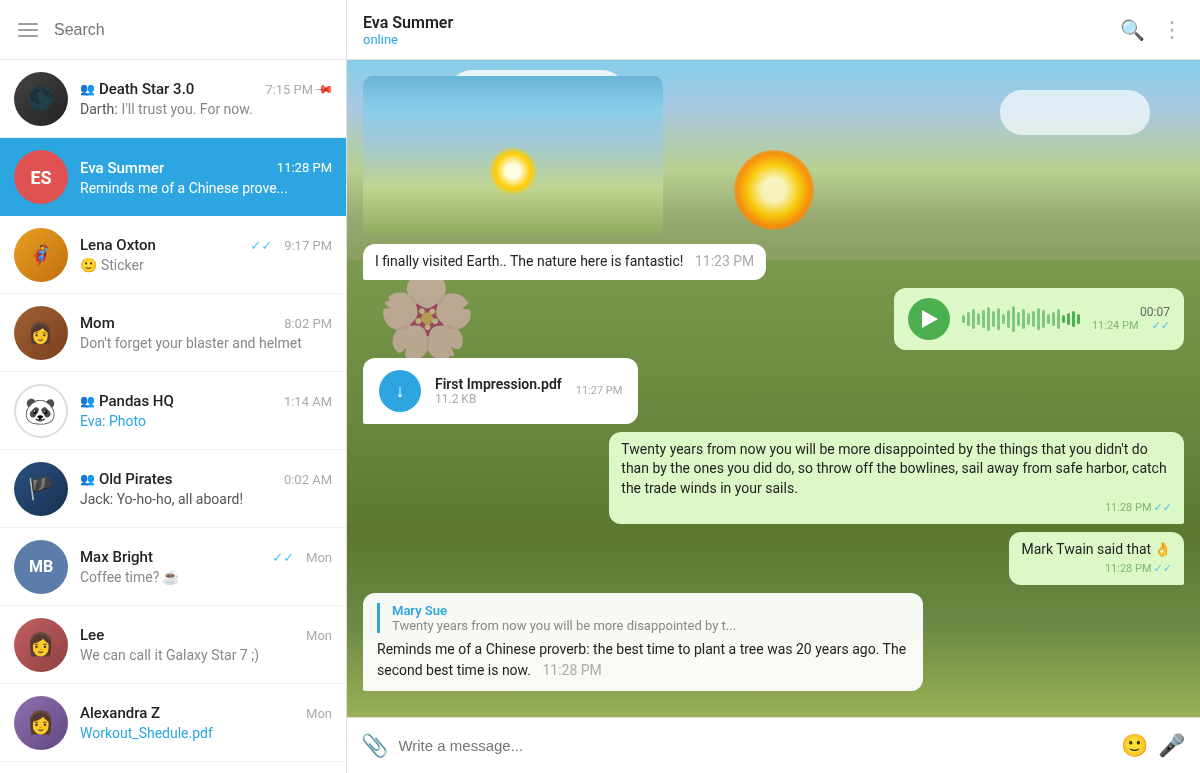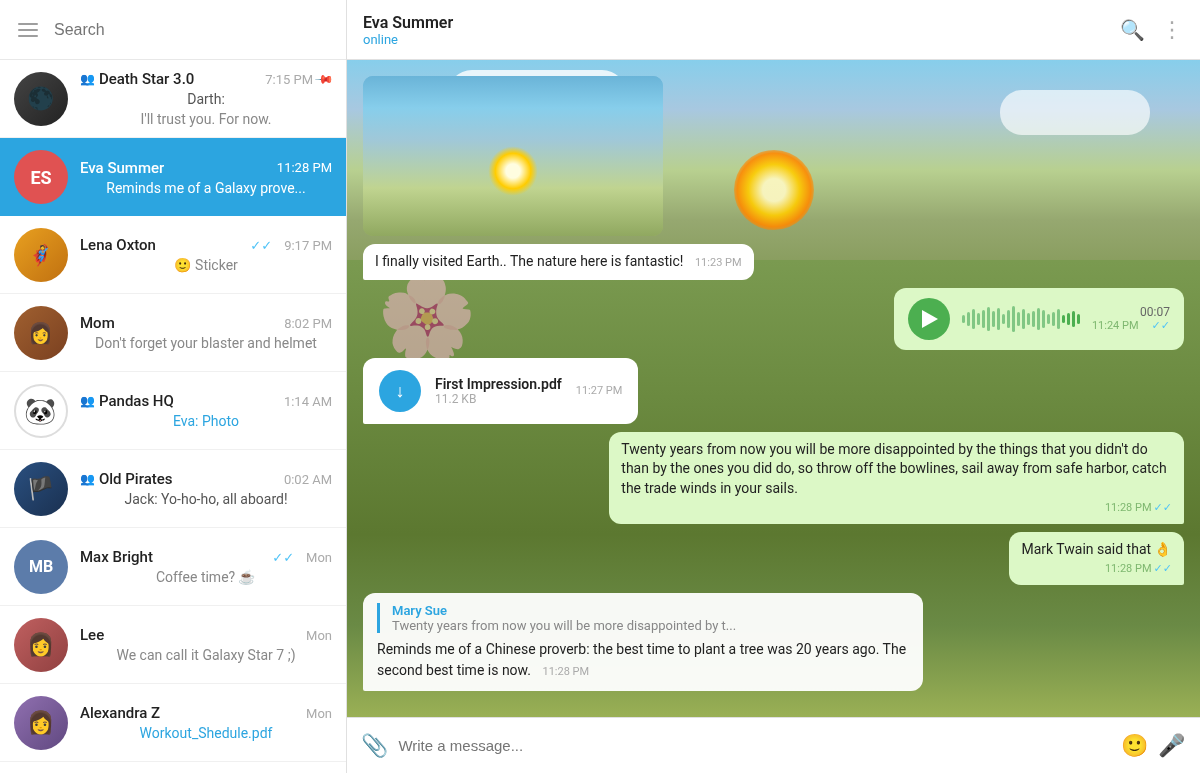--- a/index.html
+++ b/index.html
@@ -13,21 +13,21 @@
     .search-input { flex: 1; border: none; outline: none; font-size: 16px; color: #555; background: transparent; }
     .chat-list { flex: 1; overflow-y: auto; }
     .chat-item { display: flex; align-items: center; padding: 10px 14px; cursor: pointer; border-bottom: none; position: relative; height: 78px; }
     .chat-item.active { background: #2ca5e0; }
     .chat-item.active .chat-name, .chat-item.active .chat-preview, .chat-item.active .chat-time { color: #fff !important; }
     .avatar { width: 54px; height: 54px; border-radius: 50%; flex-shrink: 0; margin-right: 12px; display: flex; align-items: center; justify-content: center; font-weight: bold; font-size: 18px; color: #fff; overflow: hidden; }
     .chat-info { flex: 1; min-width: 0; }
     .chat-name-row { display: flex; justify-content: space-between; align-items: center; margin-bottom: 3px; }
     .chat-name { font-size: 15px; font-weight: 500; color: #222; white-space: nowrap; overflow: hidden; text-overflow: ellipsis; display: flex; align-items: center; gap: 4px; }
     .chat-time { font-size: 13px; color: #aaa; white-space: nowrap; flex-shrink: 0; margin-left: 8px; }
-    .chat-preview { font-size: 14px; color: #888; white-space: nowrap; overflow: hidden; text-overflow: ellipsis; display: flex; align-items: center; gap: 4px; flex-direction: column; }
+    .chat-preview { font-size: 14px; color: #888; white-space: nowrap; overflow: hidden; text-overflow: ellipsis; display: flex; align-items: center; gap: 4px; }
 
     
     .chat-panel { flex: 1; display: flex; flex-direction: column; height: 773px; background: #e8efe5; position: relative; }
     .chat-header { background: #fff; display: flex; align-items: center; padding: 0 16px; height: 60px; border-bottom: 1px solid #e0e0e0; z-index: 10; }
     .chat-header-info { flex: 1; }
     .chat-header-name { font-size: 16px; font-weight: 600; color: #222; }
     .chat-header-status { font-size: 13px; color: #2ca5e0; }
     .chat-header-icons { display: flex; gap: 16px; align-items: center; }
     .header-icon { font-size: 20px; color: #aaa; cursor: pointer; }
 
@@ -36,21 +36,21 @@
 
     .messages-container { position: relative; z-index: 1; display: flex; flex-direction: column; gap: 8px; padding-bottom: 8px; }
 
     .msg-row { display: flex; }
     .msg-row.incoming { justify-content: flex-start; }
     .msg-row.outgoing { justify-content: flex-end; }
 
     .msg-bubble { max-width: 70%; padding: 8px 12px; border-radius: 12px; font-size: 14px; line-height: 1.4; position: relative; }
     .msg-bubble.incoming-bubble { background: #fff; color: #222; border-bottom-left-radius: 2px; }
     .msg-bubble.outgoing-bubble { background: #dcf8c6; color: #222; border-bottom-right-radius: 2px; }
-    .msg-time { font-size: 11px; color: #aaa; margin-left: 8px; white-space: nowrap; display: inline; }
+    .msg-time { font-size: 14px; color: #aaa; margin-left: 8px; white-space: nowrap; display: inline; }
 
     .msg-footer { display: flex; justify-content: flex-end; align-items: center; margin-top: 2px; gap: 2px; }
     .photo-placeholder { width: 300px; height: 160px; border-radius: 10px; overflow: hidden; background: linear-gradient(180deg, #6ab4d8 0%, #87ceeb 30%, #c8d49a 60%, #98b060 100%); position: relative; display: flex; align-items: flex-end; }
 
     
     .voice-bubble { background: #dcf8c6; border-radius: 12px; padding: 10px 14px; display: flex; align-items: center; gap: 12px; max-width: 360px; }
     .play-btn { width: 42px; height: 42px; background: #4caf50; border-radius: 50%; display: flex; align-items: center; justify-content: center; cursor: pointer; flex-shrink: 0; }
     .play-icon { width: 0; height: 0; border-top: 9px solid transparent; border-bottom: 9px solid transparent; border-left: 16px solid #fff; margin-left: 3px; }
     .voice-waveform { flex: 1; display: flex; align-items: center; gap: 2px; }
     .wave-bar { width: 3px; background: #81c784; border-radius: 2px; }
@@ -113,21 +113,21 @@
       </div>
     </div>
 
     <div class="chat-item active">
       <div class="avatar" style="background:#e05252;">ES</div>
       <div class="chat-info">
         <div class="chat-name-row">
           <div class="chat-name">Eva Summer</div>
           <span class="chat-time">11:28 PM</span>
         </div>
-        <div class="chat-preview">Reminds me of a Galaxy prove...</div>
+        <div class="chat-preview">Reminds me of a Chinese prove...</div>
       </div>
     </div>
 
     <div class="chat-item" style="border-bottom: 1px solid #f0f0f0;">
       <div class="avatar" style="background: linear-gradient(135deg,#e8a020,#c07010); font-size:20px;">🦸</div>
       <div class="chat-info">
         <div class="chat-name-row">
           <div class="chat-name">Lena Oxton</div>
           <div style="display:flex;align-items:center;gap:4px;">
             <span style="color:#4fc3f7;font-size:13px;">✓✓</span>

